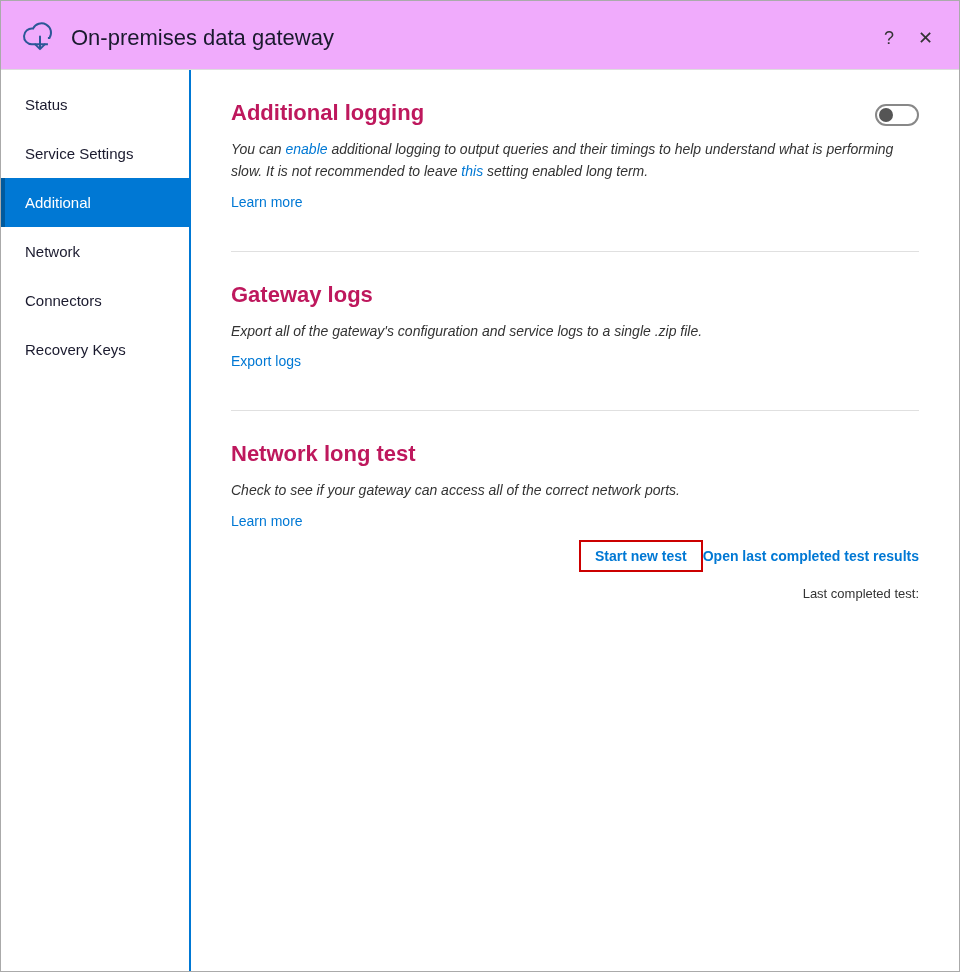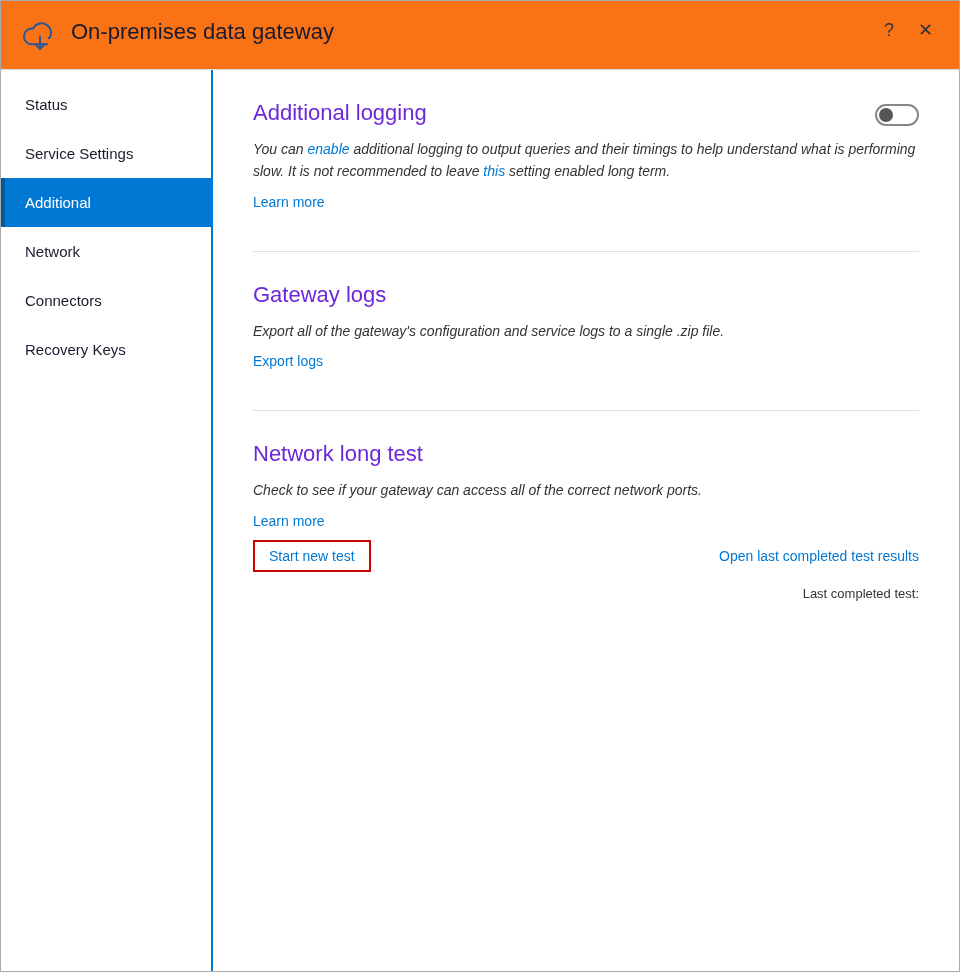--- a/index.html
+++ b/index.html
@@ -15,23 +15,23 @@
       width: 960px;
       min-height: 972px;
       background: #fff;
       border: 1px solid #aaa;
       box-shadow: 0 4px 24px rgba(0,0,0,0.4);
       display: flex;
       flex-direction: column;
     }
     .title-bar {
       display: flex;
-      align-items: flex-start;
+      align-items: center;
       padding: 18px 20px 12px 20px;
-      background: #f97316;
+      background: #f0abfc;
       border-bottom: 1px solid #ddd;
       position: relative;
     }
     .title-bar-icon {
       width: 38px;
       height: 38px;
       margin-right: 12px;
       flex-shrink: 0;
     }
     .title-bar-text {
@@ -52,21 +52,21 @@
       cursor: pointer;
       color: #333;
       padding: 2px 6px;
       line-height: 1;
     }
     .main-content {
       display: flex;
       flex: 1;
     }
     .sidebar {
-      width: 212px;
+      width: 190px;
       border-right: 2px solid #0078d4;
       background: #fff;
       flex-shrink: 0;
       padding-top: 10px;
     }
     .sidebar-item {
       padding: 16px 20px;
       font-size: 15px;
       color: #1a1a2e;
       cursor: pointer;
@@ -80,22 +80,22 @@
     .content-area {
       flex: 1;
       padding: 30px 40px 30px 40px;
       overflow-y: auto;
     }
     .section {
       margin-bottom: 40px;
     }
     .section-title {
       font-size: 22px;
-      font-weight: 400;
-      color: #6d28d9;
+      font-weight: 700;
+      color: #be185d;
       margin-bottom: 12px;
     }
     .section-desc {
       font-size: 14px;
       color: #333;
       line-height: 1.6;
       margin-bottom: 10px;
       font-style: italic;
     }
     .section-desc span.highlight {
@@ -136,22 +136,23 @@
       left: 2px;
     }
     .divider {
       border: none;
       border-top: 1px solid #e0e0e0;
       margin: 10px 0 30px 0;
     }
     .network-test-actions {
       display: flex;
       align-items: center;
-      justify-content: space-between;
+      justify-content: flex-end;
       margin-top: 10px;
+      font-weight: bold;
     }
     .start-new-test {
       color: #0078d4;
       font-size: 14px;
       text-decoration: none;
       cursor: pointer;
       border: 2px solid #c00;
       padding: 6px 14px;
       display: inline-block;
     }

